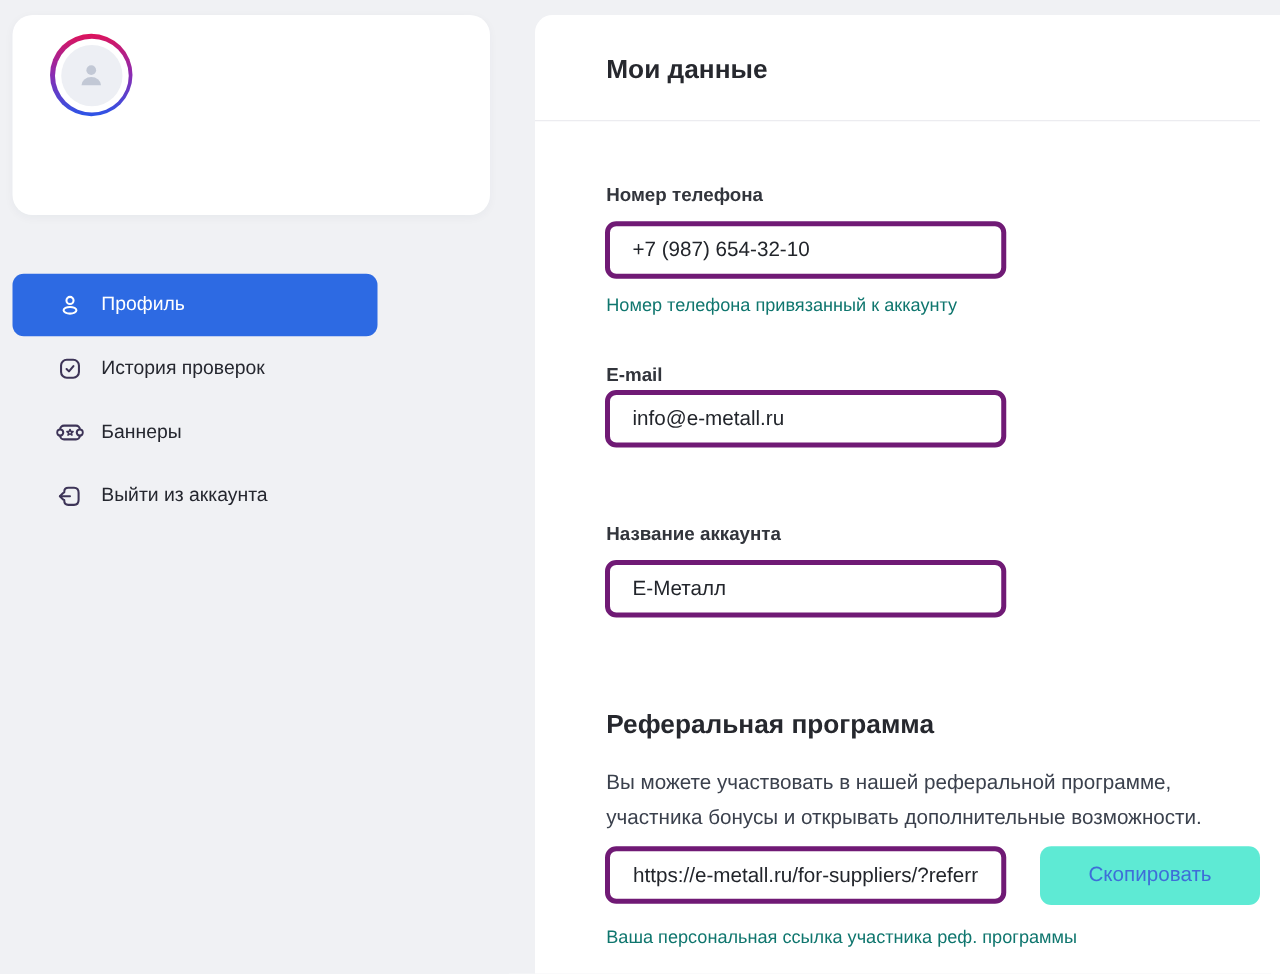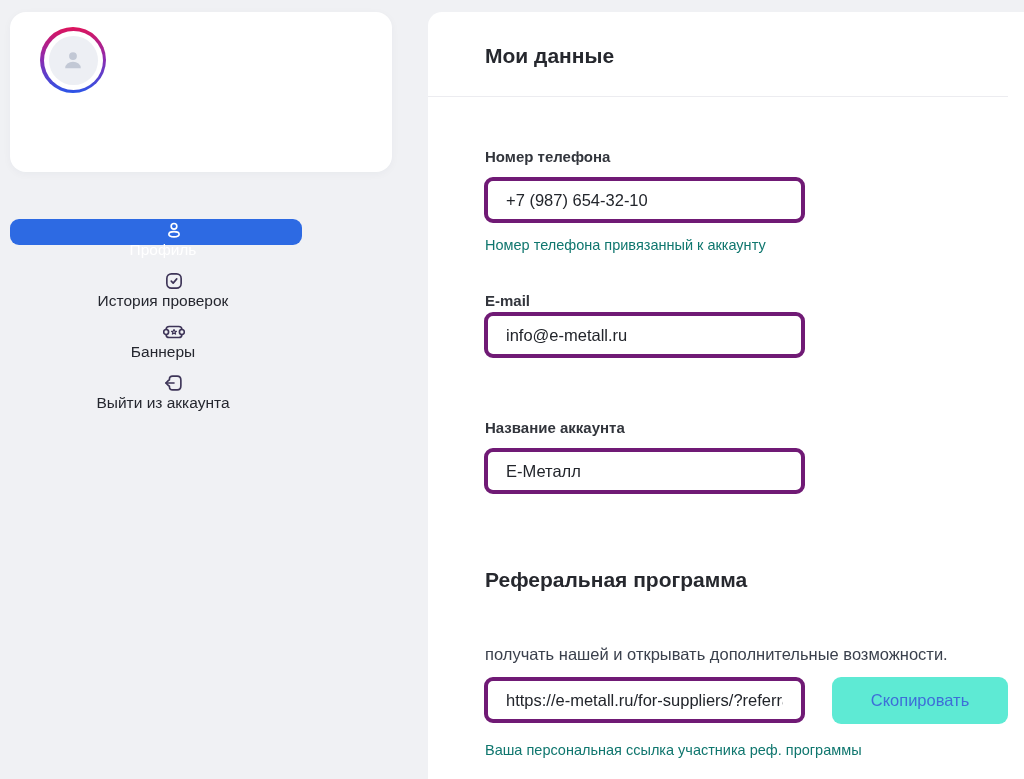--- a/index.html
+++ b/index.html
@@ -31,25 +31,24 @@
     display: flex; align-items: center; justify-content: center;
   }
   .avatar-inner {
     width: 49px; height: 49px; border-radius: 50%;
     background: #edeff4;
     display: flex; align-items: center; justify-content: center;
   }
   .nav { position: absolute; left: 10px; top: 219px; width: 382px; }
   .nav-item {
     position: absolute; left: 0;
-    width: 292px; height: 26px;
+    width: 292px; height: 50px;
     display: flex; align-items: center;
     border-radius: 9px;
     cursor: pointer;
-    flex-direction: column;
   }
   .nav-item .icon { margin-left: 35px; width: 22px; height: 22px; display: flex; align-items: center; justify-content: center; }
   .nav-item .label { margin-left: 14px; font-size: 15.5px; color: #25272f; }
   .nav-item.active { background: #2d6ae3; }
   .nav-item.active .label { color: #ffffff; }
 
   
   .main-card {
     position: absolute; left: 428px; top: 12px;
     width: 596px; height: 767px;
@@ -175,22 +174,22 @@
     <div class="hint" style="top:225px">Номер телефона привязанный к аккаунту</div>
 
     <div class="field-label" style="top:280px">E-mail</div>
     <input class="text-input" style="top: 300px;" type="text" value="info@e-metall.ru">
 
     <div class="field-label" style="top:407px">Название аккаунта</div>
     <input class="text-input" style="top: 436px;" type="text" value="Е-Металл">
 
     <div class="ref-title">Реферальная программа</div>
     <div class="ref-desc">
-      <br>
-      <span>получать нашей и открывать дополнительные возможности.</span>
+      <span>Вы можете участвовать в нашей реферальной программе,</span><br>
+      <span>участника бонусы и открывать дополнительные возможности.</span>
     </div>
     <input class="text-input" style="top: 665px;" type="text" value="https://e-metall.ru/for-suppliers/?referral">
     <button class="copy-btn">Скопировать</button>
     <div class="hint" style="top:730px">Ваша персональная ссылка участника реф. программы</div>
 
   </div>
 
 </div>
 
 </body></html>

